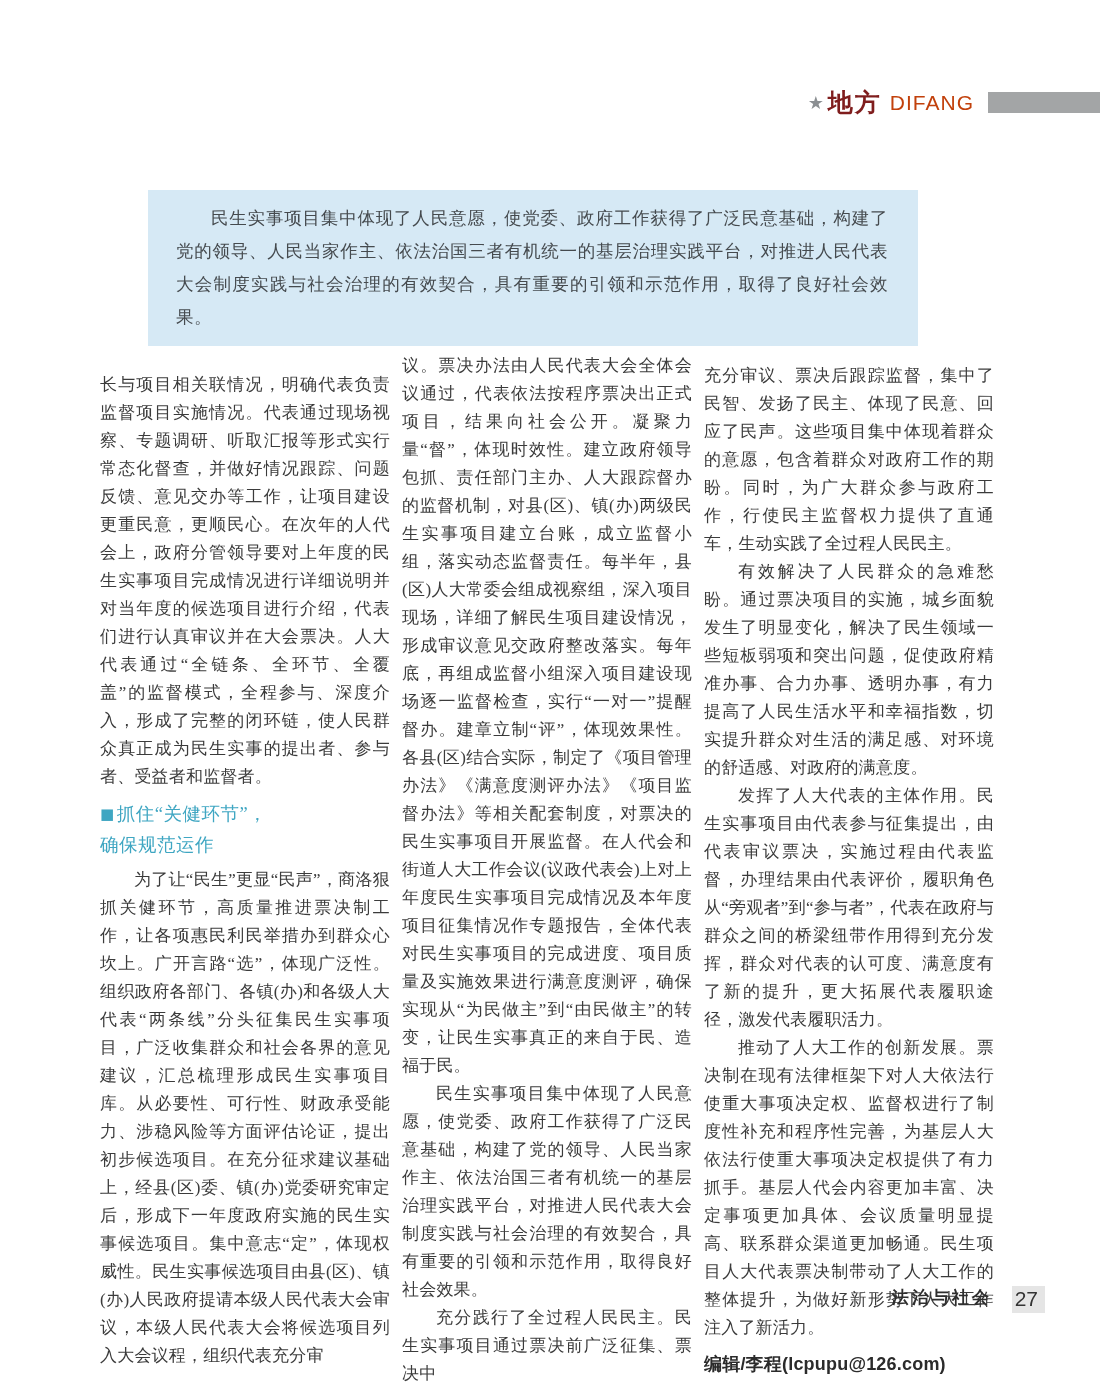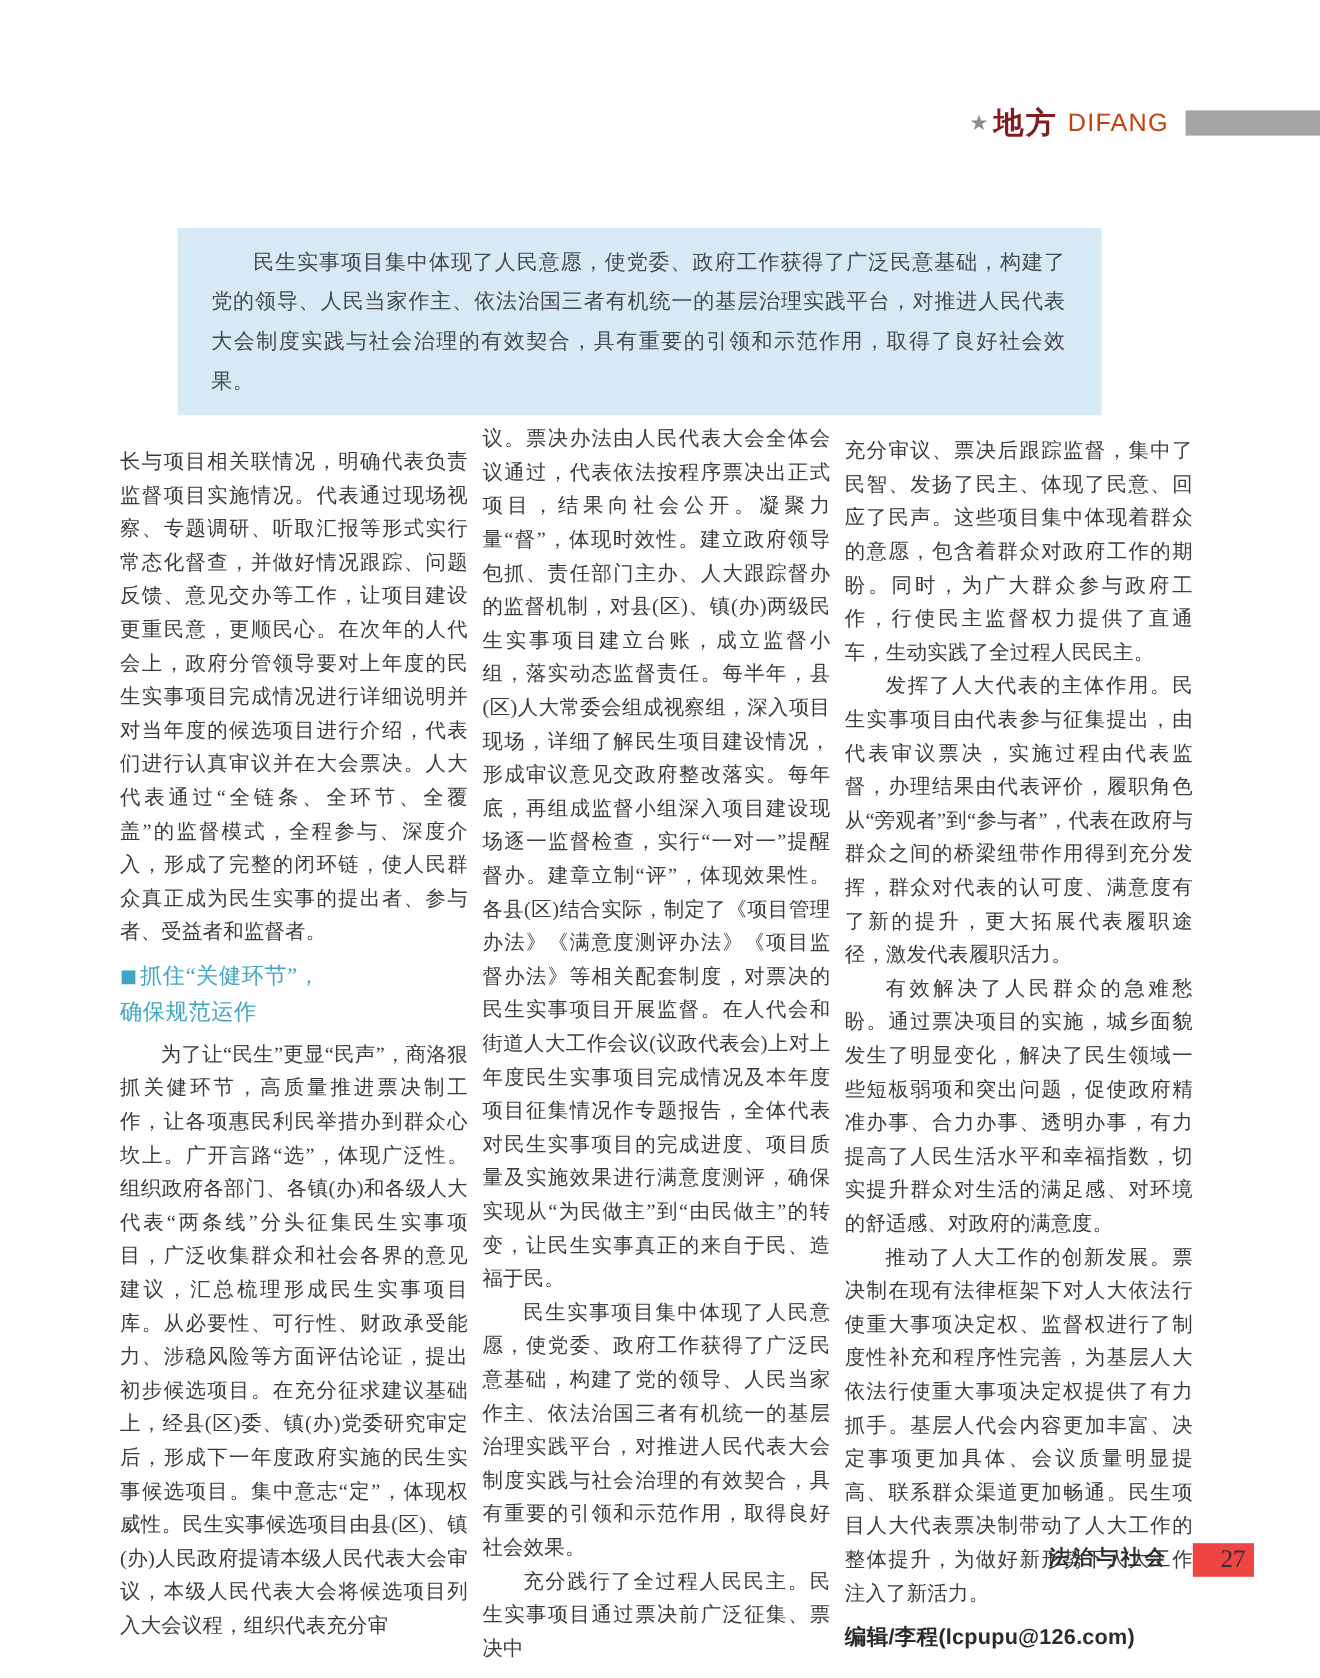--- a/index.html
+++ b/index.html
@@ -124,25 +124,25 @@
     align-items: flex-start;
   }
   .page-footer .journal {
     font-size: 17px;
     font-weight: bold;
     color: #2e2e2e;
     letter-spacing: 3px;
   }
   .page-footer .page-num {
     margin-left: 20px;
-    background: #ef4444;
+    background: #e5e5e5;
     color: #333333;
     font-size: 21px;
-    padding: 1px 7px 2px 23px;
-    font-family: Liberation Serif, serif;
+    padding: 1px 7px 2px 3px;
+    font-family: Liberation Sans, sans-serif;
   }
 </style>
 </head>
 <body>
 
 <div class="page">
 
   <header class="page-header">
     <span class="star">★</span>
     <span class="sec-cn">地方</span>
@@ -166,22 +166,22 @@
     </div>
 
     <div class="col">
       <p class="cont">议。票决办法由人民代表大会全体会议通过，代表依法按程序票决出正式项目，结果向社会公开。凝聚力量“督”，体现时效性。建立政府领导包抓、责任部门主办、人大跟踪督办的监督机制，对县(区)、镇(办)两级民生实事项目建立台账，成立监督小组，落实动态监督责任。每半年，县(区)人大常委会组成视察组，深入项目现场，详细了解民生项目建设情况，形成审议意见交政府整改落实。每年底，再组成监督小组深入项目建设现场逐一监督检查，实行“一对一”提醒督办。建章立制“评”，体现效果性。各县(区)结合实际，制定了《项目管理办法》《满意度测评办法》《项目监督办法》等相关配套制度，对票决的民生实事项目开展监督。在人代会和街道人大工作会议(议政代表会)上对上年度民生实事项目完成情况及本年度项目征集情况作专题报告，全体代表对民生实事项目的完成进度、项目质量及实施效果进行满意度测评，确保实现从“为民做主”到“由民做主”的转变，让民生实事真正的来自于民、造福于民。</p>
       <p class="ind">民生实事项目集中体现了人民意愿，使党委、政府工作获得了广泛民意基础，构建了党的领导、人民当家作主、依法治国三者有机统一的基层治理实践平台，对推进人民代表大会制度实践与社会治理的有效契合，具有重要的引领和示范作用，取得良好社会效果。</p>
       <p class="ind">充分践行了全过程人民民主。民生实事项目通过票决前广泛征集、票决中</p>
     </div>
 
     <div class="col">
       <p class="cont">充分审议、票决后跟踪监督，集中了民智、发扬了民主、体现了民意、回应了民声。这些项目集中体现着群众的意愿，包含着群众对政府工作的期盼。同时，为广大群众参与政府工作，行使民主监督权力提供了直通车，生动实践了全过程人民民主。</p>
+      <p class="ind">有效解决了人民群众的急难愁盼。通过票决项目的实施，城乡面貌发生了明显变化，解决了民生领域一些短板弱项和突出问题，促使政府精准办事、合力办事、透明办事，有力提高了人民生活水平和幸福指数，切实提升群众对生活的满足感、对环境的舒适感、对政府的满意度。</p>
       <p class="ind">发挥了人大代表的主体作用。民生实事项目由代表参与征集提出，由代表审议票决，实施过程由代表监督，办理结果由代表评价，履职角色从“旁观者”到“参与者”，代表在政府与群众之间的桥梁纽带作用得到充分发挥，群众对代表的认可度、满意度有了新的提升，更大拓展代表履职途径，激发代表履职活力。</p>
-      <p class="ind">有效解决了人民群众的急难愁盼。通过票决项目的实施，城乡面貌发生了明显变化，解决了民生领域一些短板弱项和突出问题，促使政府精准办事、合力办事、透明办事，有力提高了人民生活水平和幸福指数，切实提升群众对生活的满足感、对环境的舒适感、对政府的满意度。</p>
       <p class="ind">推动了人大工作的创新发展。票决制在现有法律框架下对人大依法行使重大事项决定权、监督权进行了制度性补充和程序性完善，为基层人大依法行使重大事项决定权提供了有力抓手。基层人代会内容更加丰富、决定事项更加具体、会议质量明显提高、联系群众渠道更加畅通。民生项目人大代表票决制带动了人大工作的整体提升，为做好新形势下人大工作注入了新活力。</p>
       <p class="editor-line">编辑/李程(lcpupu@126.com)</p>
     </div>
 
   </div>
 
   <footer class="page-footer">
     <span class="journal">法治与社会</span>
     <span class="page-num">27</span>
   </footer>

